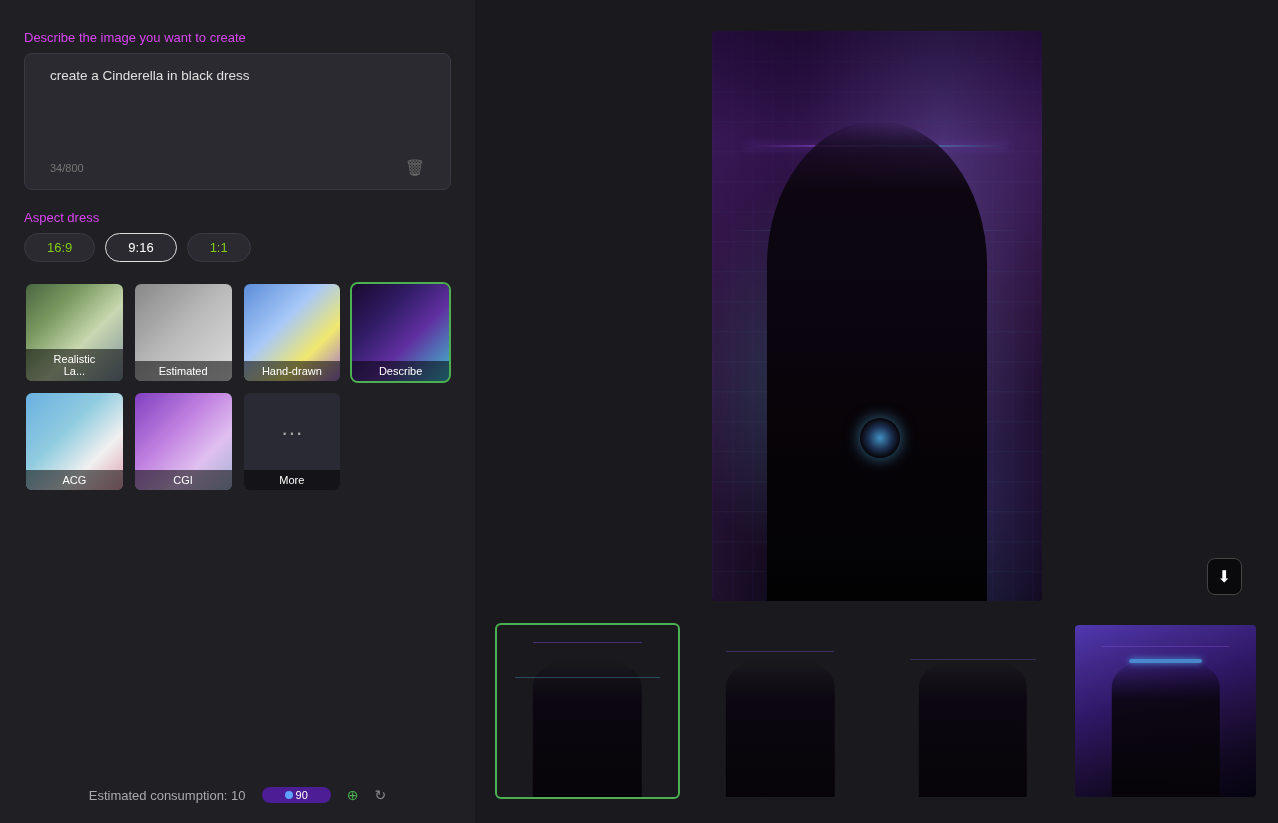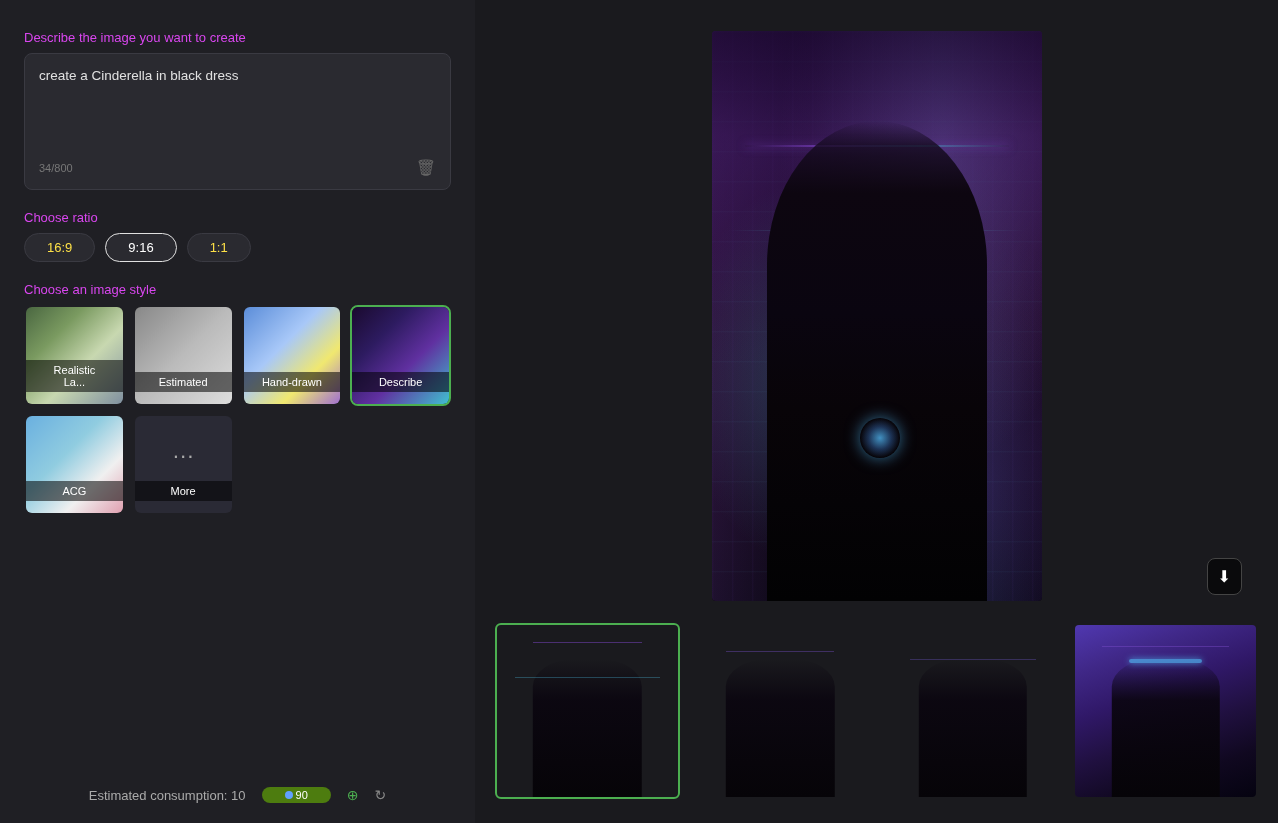--- a/index.html
+++ b/index.html
@@ -27,21 +27,21 @@
     .section-label {
       font-size: 13px;
       color: #d946ef;
       margin-bottom: 8px;
     }
 
     .prompt-area {
       background: #2a2a30;
       border: 1px solid #3a3a42;
       border-radius: 8px;
-      padding: 12px 14px;
+      padding: 12px 25px;
       position: relative;
     }
 
     .prompt-textarea {
       width: 100%;
       background: transparent;
       border: none;
       outline: none;
       color: #e0e0e0;
       font-size: 13.5px;
@@ -73,21 +73,21 @@
     .aspect-ratio-section {}
     .aspect-buttons {
       display: flex;
       gap: 10px;
     }
 
     .aspect-btn {
       background: #2a2a30;
       border: 1.5px solid #3a3a42;
       border-radius: 20px;
-      color: #fde047;
+      color: #84cc16;
       padding: 6px 22px;
       font-size: 13px;
       cursor: pointer;
       transition: all 0.2s;
     }
 
     .aspect-btn.active {
       background: #2a2a30;
       border-color: #e0e0e0;
       color: #fff;
@@ -120,21 +120,21 @@
       display: flex;
       align-items: center;
       justify-content: center;
       font-size: 11px;
       color: #fff;
       position: relative;
     }
 
     .style-label {
       position: absolute;
-      bottom: 12px;
+      bottom: 0;
       left: 0;
       right: 0;
       background: rgba(0,0,0,0.55);
       text-align: center;
       font-size: 11px;
       color: #fff;
       padding: 4px 18px;
     }
 
     
@@ -165,21 +165,21 @@
     .consumption-row {
       display: flex;
       align-items: center;
       gap: 16px;
       justify-content: center;
       font-size: 13px;
       color: #aaa;
     }
 
     .ai-badge {
-      background: #4d7c0f;
+      background: #4c1d95;
       color: #fff;
       border-radius: 10px;
       padding: 2px 23px;
       font-size: 11px;
       display: flex;
       align-items: center;
       gap: 3px;
     }
 
     .ai-dot {
@@ -356,30 +356,29 @@
     <div class="prompt-area">
       <textarea class="prompt-textarea" placeholder="create a Cinderella in black dress" style="">create a Cinderella in black dress</textarea>
       <div class="prompt-footer">
         <span class="char-count">34/800</span>
         <span class="trash-icon">🗑</span>
       </div>
     </div>
   </div>
 
   <div class="aspect-ratio-section">
-    <div class="section-label">Choose ratio</div>
+    <div class="section-label">Aspect dress</div>
     <div class="aspect-buttons">
       <button class="aspect-btn">16:9</button>
       <button class="aspect-btn active">9:16</button>
       <button class="aspect-btn">1:1</button>
     </div>
   </div>
 
   <div class="style-section">
-    <div class="section-label">Choose an image style</div>
     <div class="style-grid">
 
       <div class="style-item">
         <div class="style-thumb thumb-realistic"></div>
         <div class="style-label">Realistic La...</div>
       </div>
 
       <div class="style-item">
         <div class="style-thumb thumb-portrait"></div>
         <div class="style-label">Estimated</div>
@@ -394,20 +393,24 @@
         <div class="style-thumb thumb-cyberpunk"></div>
         <div class="style-label">Describe</div>
       </div>
 
       <div class="style-item">
         <div class="style-thumb thumb-acg"></div>
         <div class="style-label">ACG</div>
       </div>
 
 
+      <div class="style-item">
+        <div class="style-thumb thumb-cgi"></div>
+        <div class="style-label">CGI</div>
+      </div>
 
       <div class="style-item">
         <div class="style-thumb thumb-more">
           <div style="display:flex;flex-direction:column;align-items:center;">
             <span class="more-dots">···</span>
           </div>
         </div>
         <div class="style-label">More</div>
       </div>
 

